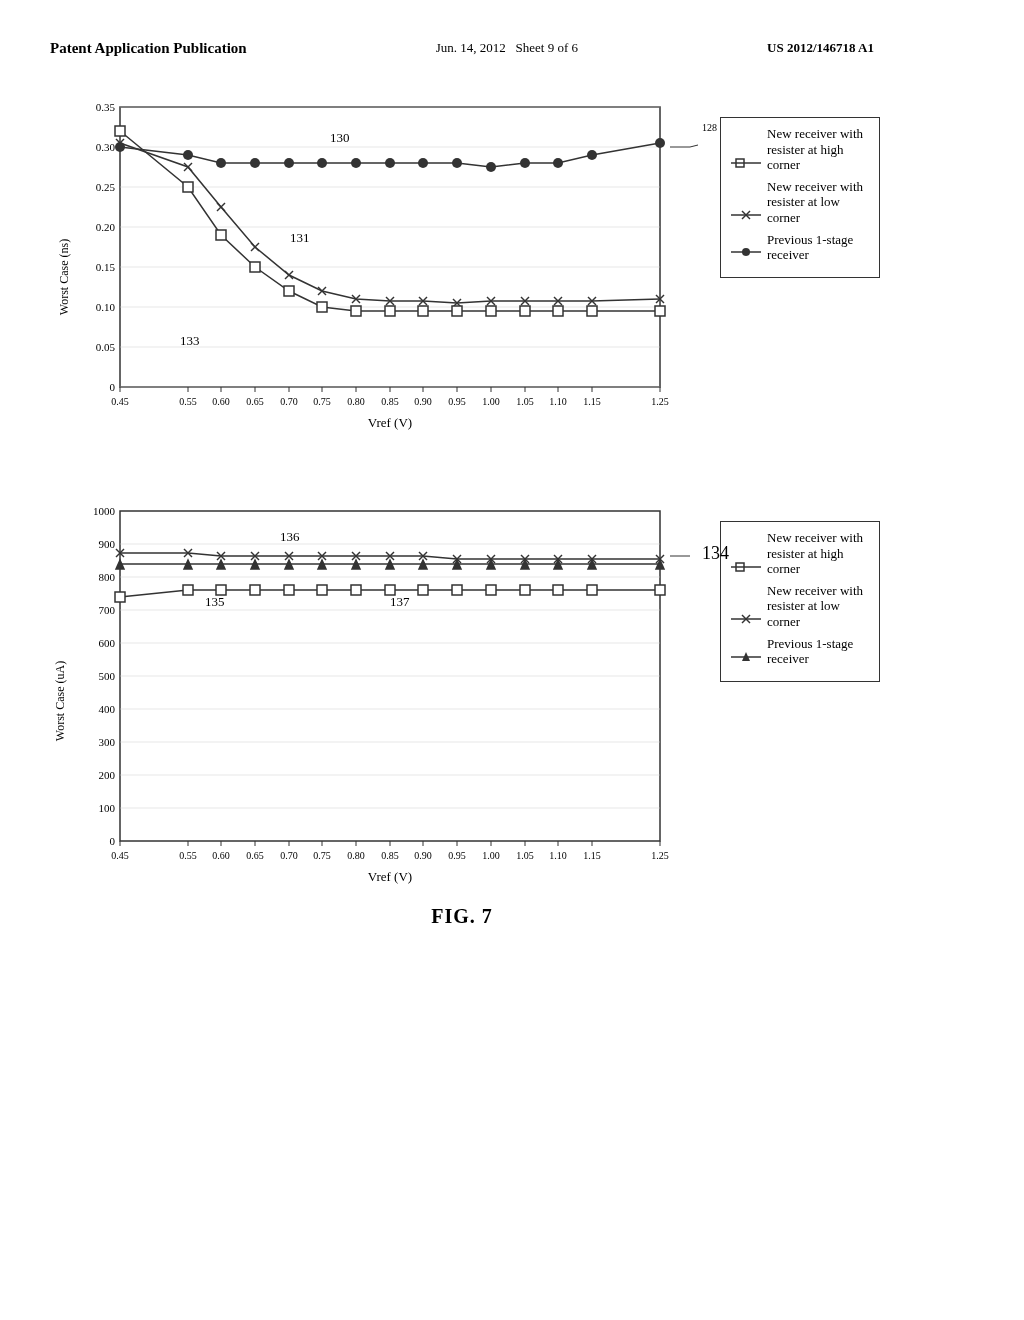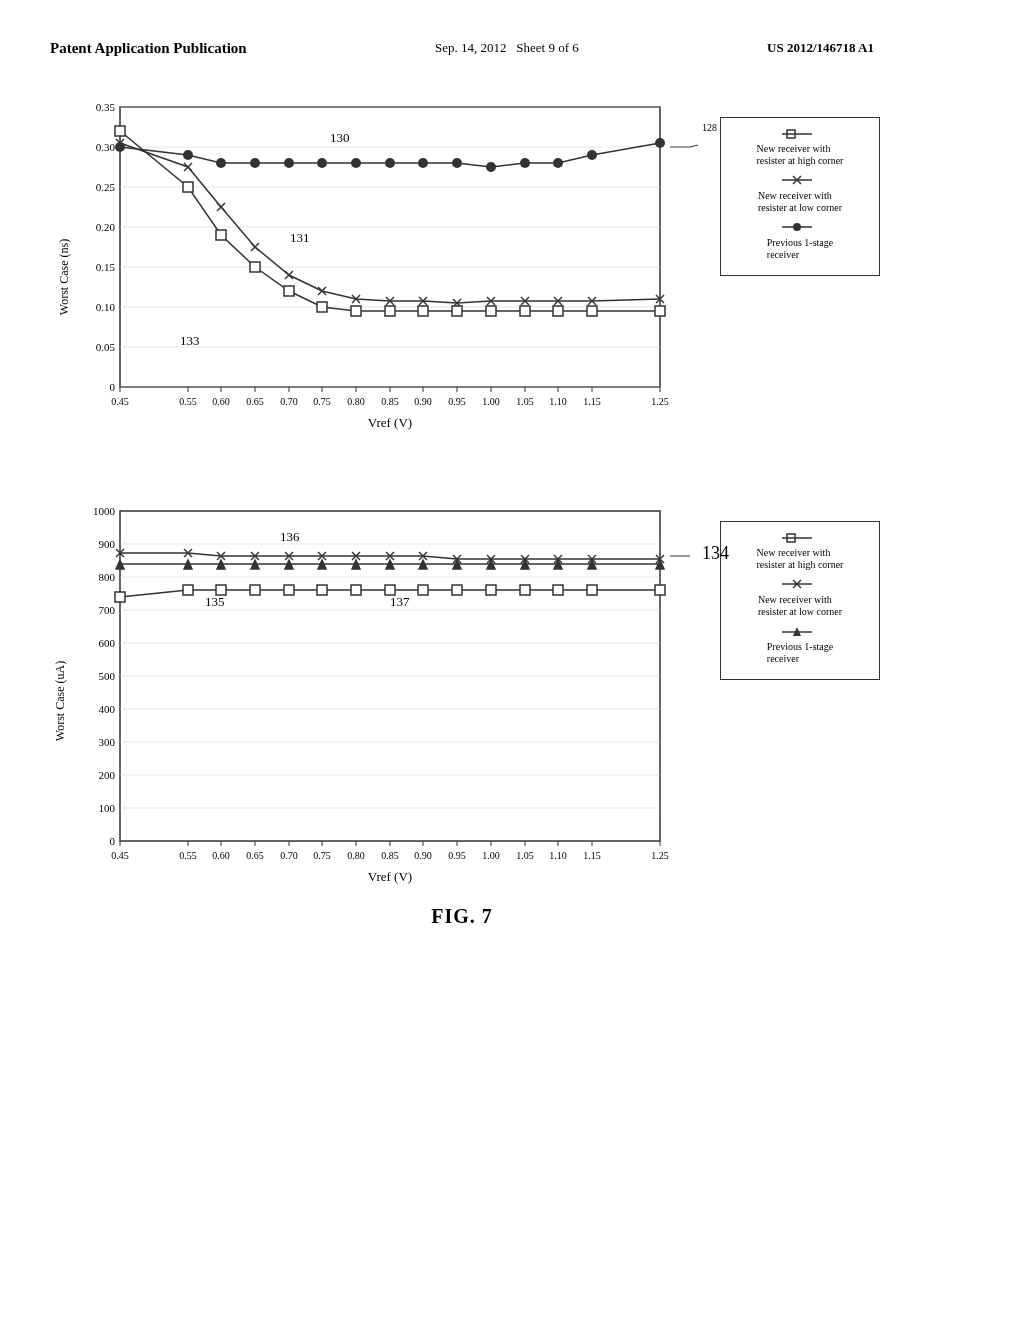--- a/index.html
+++ b/index.html
@@ -52,25 +52,24 @@
     .chart-legend {
       margin-left: 20px;
       font-size: 11px;
       border: 1px solid #333;
       padding: 8px 10px;
       min-width: 160px;
       margin-top: 20px;
     }
     .legend-item {
       display: flex;
-      align-items: center;
+      align-items: flex-end;
       margin-bottom: 6px;
-      font-size: 10px;
+      font-size: 13px;
       line-height: 1.2;
-      flex-direction: column;
     }
     .legend-icon {
       width: 30px;
       margin-right: 6px;
       flex-shrink: 0;
       text-align: center;
     }
     .fig-label {
       text-align: center;
       font-size: 20px;
@@ -83,21 +82,21 @@
     }
   </style>
 </head>
 <body>
 
 <div class="page">
 
   <div class="header">
     <div class="header-left">Patent Application Publication</div>
     <div class="header-center">
-      <span>Sep. 14, 2012</span>&nbsp;&nbsp;
+      <span>Jun. 14, 2012</span>&nbsp;&nbsp;
       <span>Sheet 9 of 6</span>
     </div>
     <div class="header-right">US 2012/146718 A1</div>
   </div>
 
   <div class="chart-section">
     <div class="chart-container">
       <div class="chart-area">
         <svg width="650" height="360">
 

